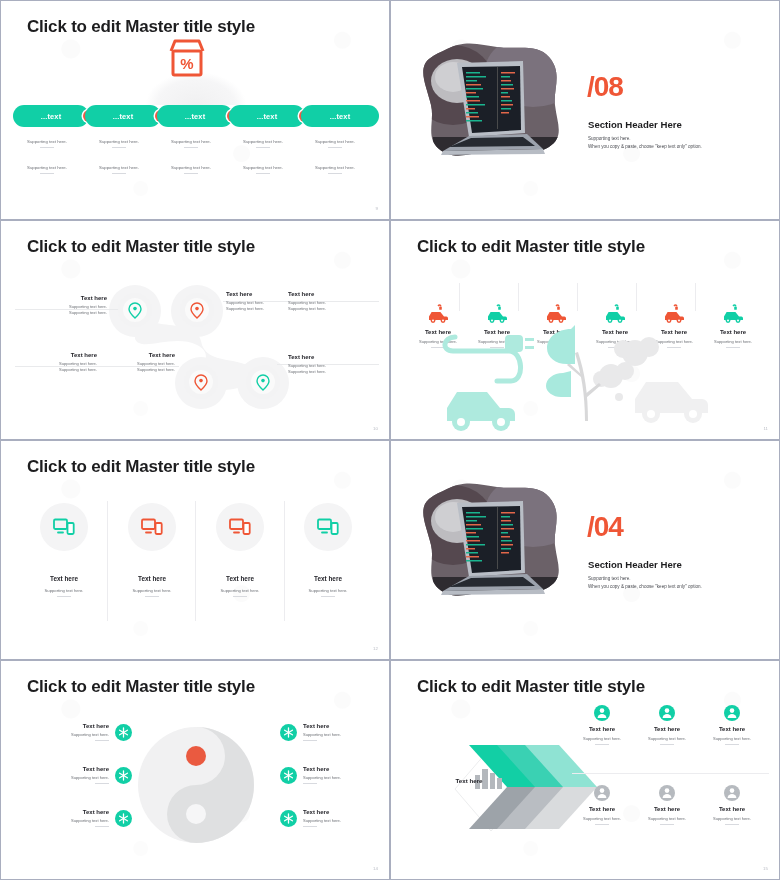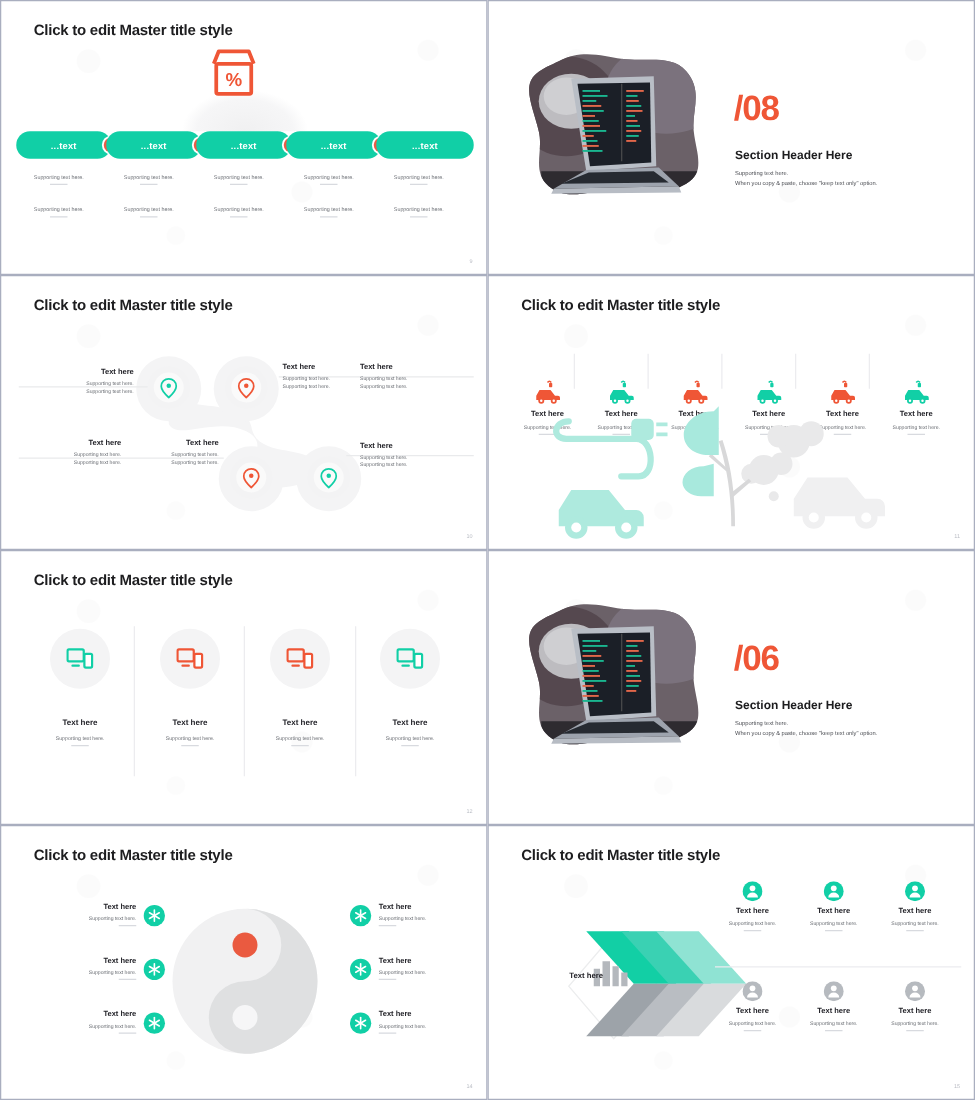--- a/index.html
+++ b/index.html
@@ -27,21 +27,21 @@
     pointer-events:none;
     opacity:.55;
     background-image:
       radial-gradient(circle at 18% 22%, rgba(0,0,0,.035) 0 9px, transparent 10px),
       radial-gradient(circle at 62% 70%, rgba(0,0,0,.03) 0 8px, transparent 9px),
       radial-gradient(circle at 88% 18%, rgba(0,0,0,.03) 0 8px, transparent 9px),
       radial-gradient(circle at 36% 86%, rgba(0,0,0,.025) 0 7px, transparent 8px);
   }
   .title{
     position:absolute;left:26px;top:16px;
-    font-size:12px;font-weight:bold;color:#1d1d1f;
+    font-size:17px;font-weight:bold;color:#1d1d1f;
     letter-spacing:-0.2px;
     white-space:nowrap;
   }
   .pageno{
     position:absolute;right:11px;bottom:8px;
     font-size:4.4px;color:#b9bcc4;
   }
   .sup{font-size:4.3px;color:#6d7076;}
   .rule{width:14px;height:1px;background:#d8dadf;margin:3px auto 0;}
   .vdiv{position:absolute;width:1px;background:#ececef;}
@@ -615,21 +615,21 @@
               <rect x="88" y="59" width="11" height="1.5"></rect>
             <rect x="88" y="67" width="10" height="1.5"></rect>
           </g>
           <path d="M30 110 L56 95 L114 93 L130 108 Z" fill="#9da3ad"></path>
           <path d="M36 106 L58 97 L110 96 L122 105 Z" fill="#262a31"></path>
           <path d="M30 110 L130 108 L132 113 L28 114 Z" fill="#b7bcc4"></path>
         </g>
       </svg>
     </div>
 
-    <div class="sec-num" style="left:196px;top:72px;">/06</div>
+    <div class="sec-num" style="left:196px;top:72px;">/04</div>
     <div class="sec-head" style="left:197px;top:118px;">Section Header Here</div>
     <div class="sec-sub" style="left:197px;top:134px;">
       <div>Supporting text here.</div>
       <div>When you copy &amp; paste, choose "keep text only" option.</div>
     </div>
   </div>
 
   <div class="slide">
     <div class="wm"></div>
     <div class="title">Click to edit Master title style</div>

